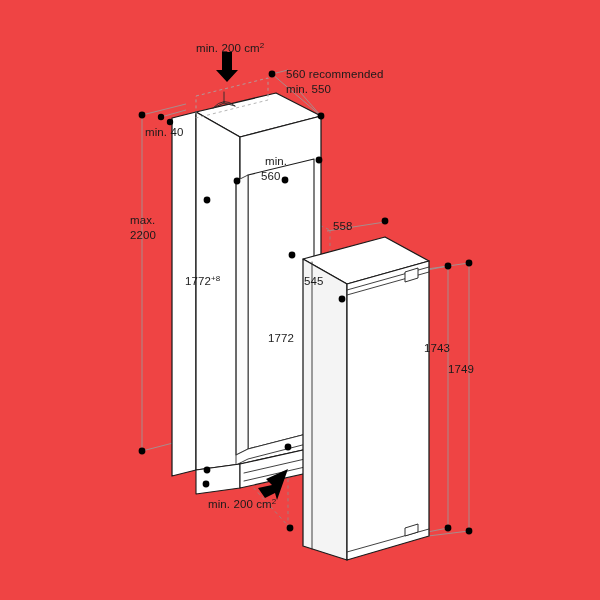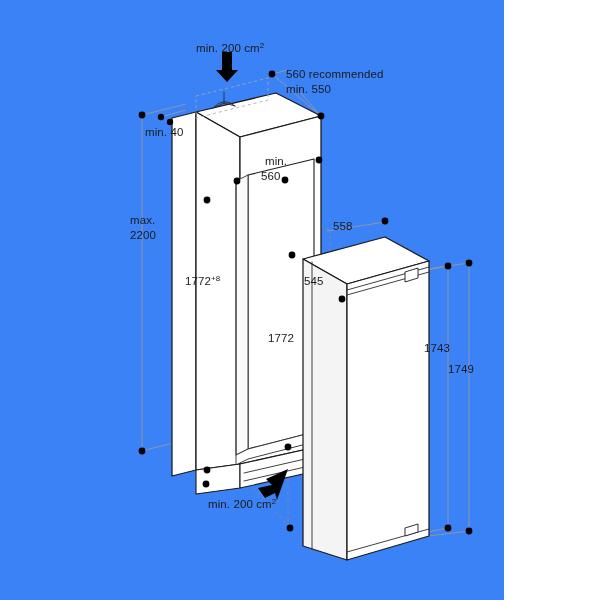--- a/index.html
+++ b/index.html
@@ -1,20 +1,20 @@
 <!DOCTYPE html>
 <html><head>
 <meta charset="utf-8">
 <title>Installation Drawing</title>
 <style>
   html,body{margin:0;padding:0;background:#ffffff;}
   #stage{
     position:relative;
-    width:504px;height:600px;
-    background:#3b82f6;
+    width:600px;height:600px;
+    background:#ef4444;
     overflow:hidden;
     font-family:"Liberation Sans", sans-serif;
   }
   #stage svg{display:block;width:600px;height:600px;}
   .solid-thin{fill:none;stroke:#2b2b2b;stroke-width:0.9;stroke-linejoin:round;stroke-linecap:round;}
   .hidden-line{fill:none;stroke:#8d8d8d;stroke-width:0.8;stroke-dasharray:3.2 3.2;stroke-linecap:butt;}
   .dim-line{fill:none;stroke:#9a9a9a;stroke-width:0.85;stroke-linecap:butt;}
   .vent-box{fill:none;stroke:#a8a8a8;stroke-width:0.85;stroke-dasharray:3 3;}
   .dot{fill:#000000;}
   .face-white{fill:#ffffff;}

